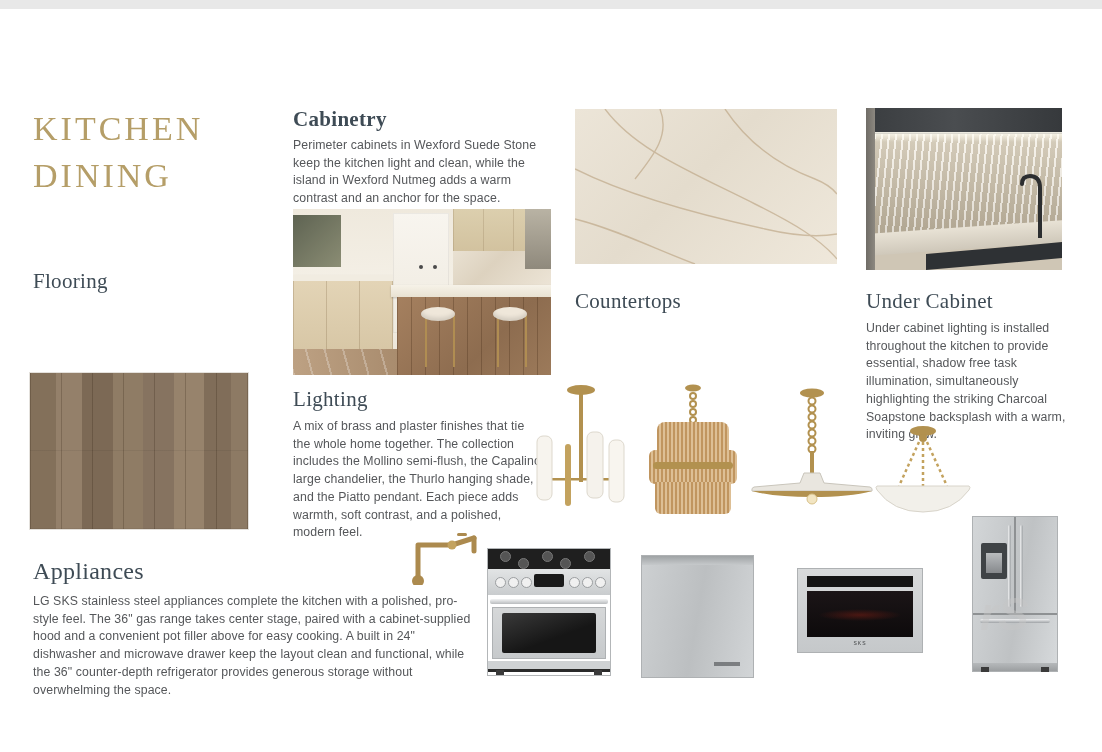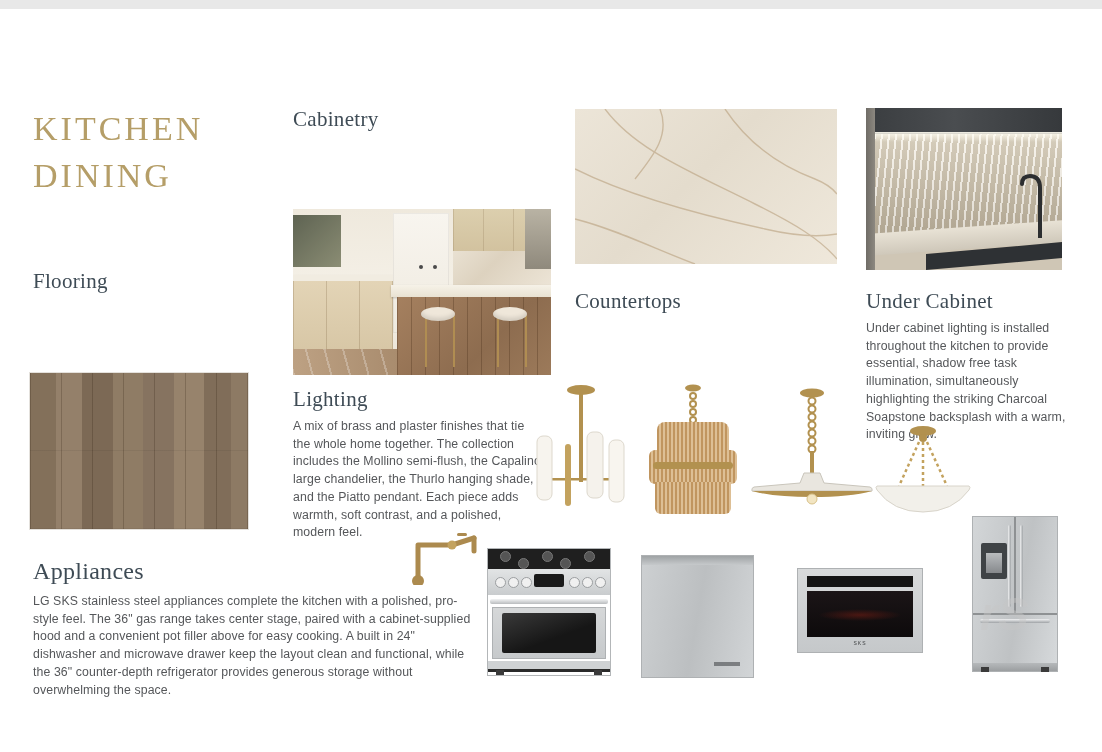--- a/index.html
+++ b/index.html
@@ -111,21 +111,22 @@
     <div>KITCHEN</div>
     <div>DINING</div>
   </div>
 
   <h2 class="abs sec-head" style="left:33px;top:260px;">Flooring</h2>
   <div class="abs flooring-img" style="left:30px;top:364px;"></div>
 
   <h2 class="abs sec-head big" style="left:33px;top:549px;">Appliances</h2>
   <p class="abs sec-body" style="left:33px;top:584px;width:448px;">LG SKS stainless steel appliances complete the kitchen with a polished, pro-style feel. The 36" gas range takes center stage, paired with a cabinet-supplied hood and a convenient pot filler above for easy cooking. A built in 24" dishwasher and microwave drawer keep the layout clean and functional, while the 36" counter-depth refrigerator provides generous storage without overwhelming the space.</p>
 
-  <h2 class="abs sec-head" style="left:293px;top:98px;">Cabinetry</h2>
+  <h2 class="abs sec-head" style="left:293px;top:98px;font-weight:bold;">Cabinetry</h2>
+  <p class="abs sec-body" style="left:293px;top:128px;width:254px;">Perimeter cabinets in Wexford Suede Stone keep the kitchen light and clean, while the island in Wexford Nutmeg adds a warm contrast and an anchor for the space.</p>
 
   <div class="abs cab-photo" style="left:293px;top:200px;">
     <div class="abs cab-window"></div>
     <div class="abs cab-counter-left"></div>
     <div class="abs cab-lower-left"></div>
     <div class="abs cab-door"></div>
     <div class="abs cab-knob" style="left:126px;top:56px;"></div>
     <div class="abs cab-knob" style="left:140px;top:56px;"></div>
     <div class="abs cab-upper-right"></div>
     <div class="abs cab-backsplash"></div>

